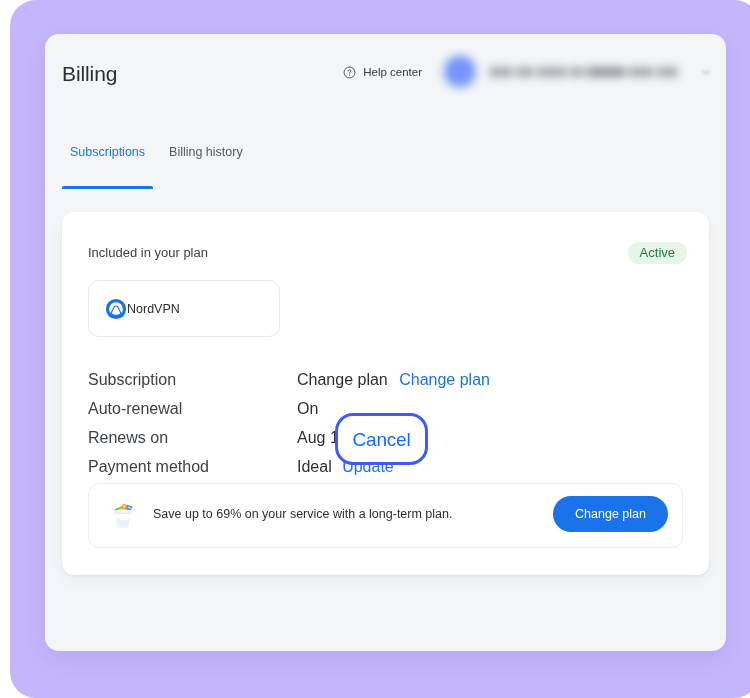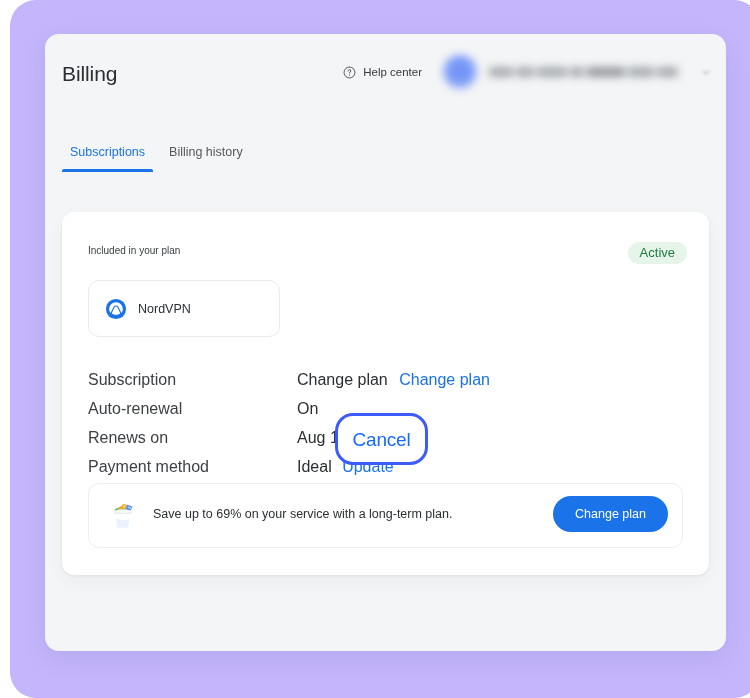--- a/index.html
+++ b/index.html
@@ -125,21 +125,21 @@
   
   .tabs {
     position: absolute;
     left: 17px;
     top: 105px;
     display: flex;
     gap: 8px;
   }
   .tab {
     position: relative;
-    padding: 6px 8px 13px 8px;
+    padding: 6px 8px 30px 8px;
     font-size: 12.5px;
     color: #53585e;
     cursor: pointer;
     white-space: nowrap;
   }
   .tab.active { color: #1a73e8; }
   .tab.active::after {
     content: "";
     position: absolute;
     left: 0; right: 0; bottom: 0;
@@ -163,21 +163,21 @@
   .card-head {
     position: absolute;
     left: 26px;
     right: 22px;
     top: 30px;
     height: 24px;
   }
   .section-label {
     position: absolute;
     left: 0; top: 3px;
-    font-size: 10px;
+    font-size: 13px;
     color: #3c4146;
   }
   .status-badge {
     position: absolute;
     right: 0; top: 0;
     background: #e6f4ea;
     color: #1e7a42;
     font-size: 13px;
     padding: 4px 12px 5px 12px;
     border-radius: 11px;
@@ -188,21 +188,20 @@
   .product-tile {
     position: absolute;
     left: 26px;
     top: 68px;
     width: 192px;
     height: 57px;
     border: 1px solid #e8eaed;
     border-radius: 11px;
     display: flex;
     align-items: center;
-    gap: 11px;
     padding: 0 16px;
     cursor: pointer;
     background: #fff;
   }
   .nord-logo { width: 22px; height: 22px; flex: none; display: block; }
   .nord-logo svg { display: block; }
   .product-name { font-size: 12.5px; color: #2b2f33; }
 
   
   .details {

